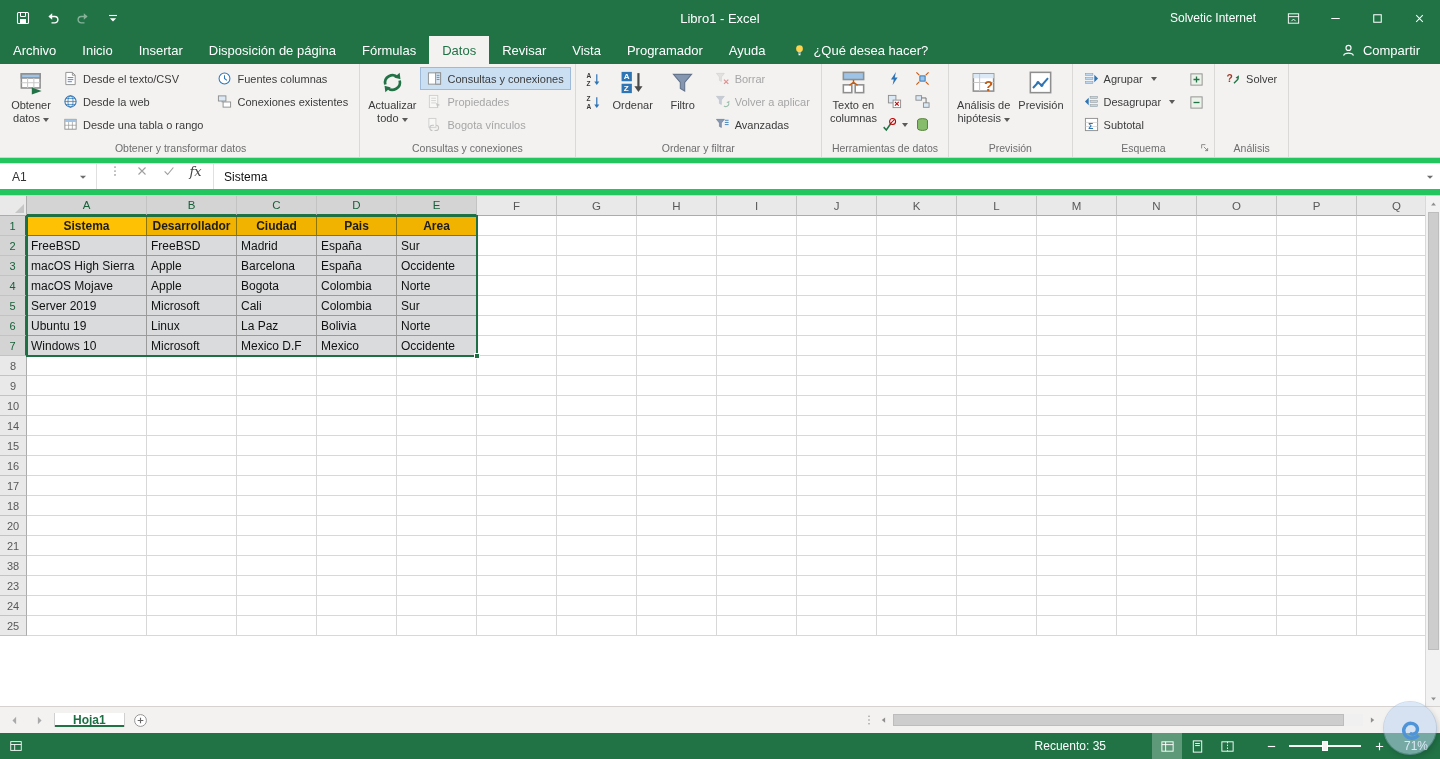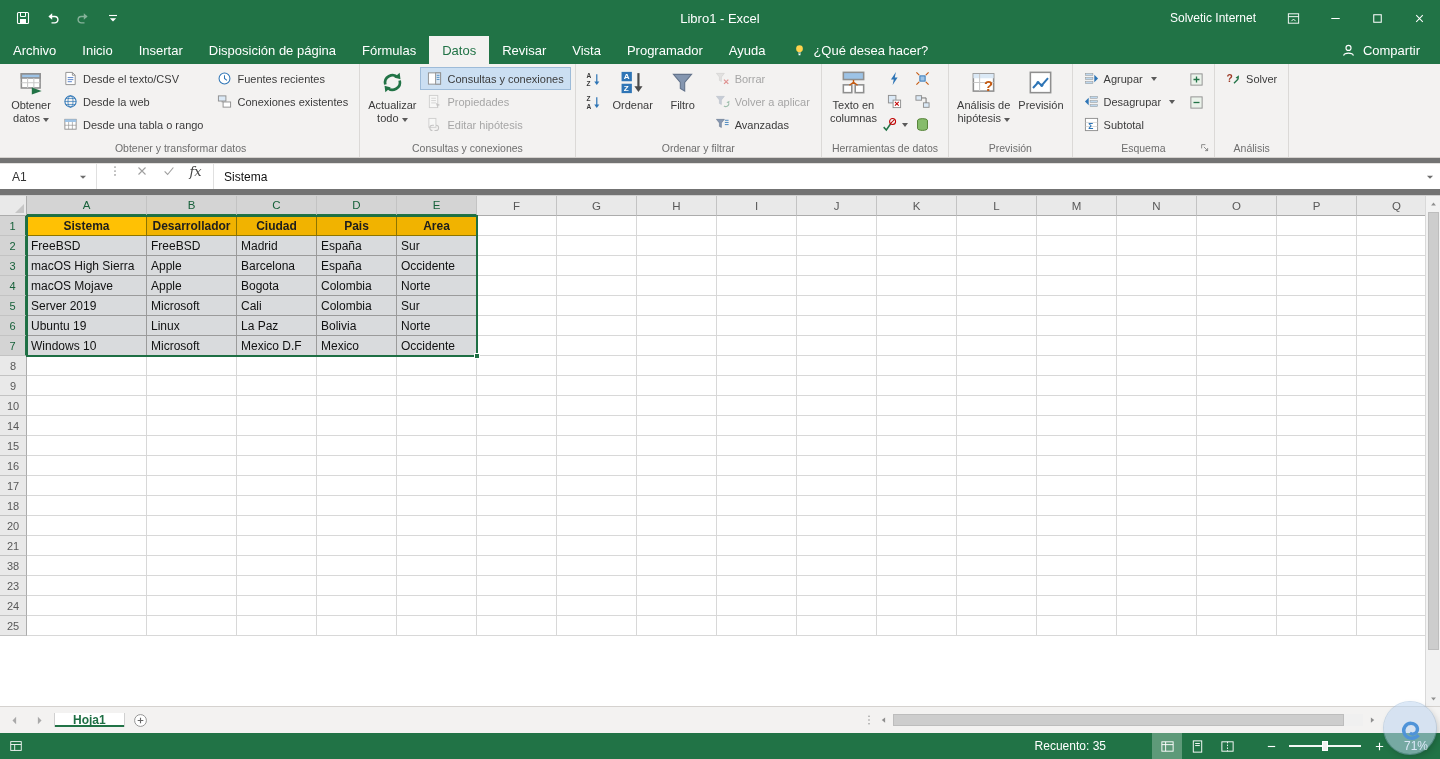--- a/index.html
+++ b/index.html
@@ -42,21 +42,21 @@
   .smallbtn.disabled svg{opacity:.4;}
   .stackcol{display:flex;flex-direction:column;gap:1px;padding-top:1px;}
   .iconbtn{width:28px;height:22px;display:flex;align-items:center;justify-content:center;gap:2px;}
   .iconbtn svg{width:15px;height:15px;}
   .icongrid{display:grid;grid-template-rows:repeat(3,23px);grid-auto-flow:column;align-items:center;}
   .dd{width:0;height:0;border-left:3px solid transparent;border-right:3px solid transparent;border-top:4px solid #5a5a5a;display:inline-block;margin-left:3px;}
   .launcher{position:absolute;right:2px;bottom:2px;width:14px;height:14px;display:flex;align-items:center;justify-content:center;}
   .launcher svg{width:12px;height:12px;}
 
   
-  .fwrap{height:38px;background:#737373;padding:5px 0 6px;border-bottom:1px solid #cfcfcf;}
+  .fwrap{height:38px;background:#22c55e;padding:5px 0 6px;border-bottom:1px solid #cfcfcf;}
   .formulabar{height:26px;background:#fff;display:flex;align-items:stretch;border-top:1px solid #e3e1df;}
   .namebox{width:96px;display:flex;align-items:center;padding:0 6px 0 12px;font-size:12px;color:#333;}
   .nb-caret{margin-left:auto;}
   .nb-caret svg,.fx-btn svg,.f-caret svg{width:14px;height:14px;}
   .vline{width:1px;background:#e0e0e0;}
   .fx-area{display:flex;align-items:center;padding:0 4px;}
   .fx-btn{width:27px;height:26px;display:flex;align-items:flex-start;justify-content:center;}
   .fx-label{font-family:"DejaVu Serif",serif;font-style:italic;font-size:13px;color:#444;}
   .f-input{flex:1;display:flex;align-items:center;padding-left:10px;font-size:12px;color:#111;border-left:1px solid #e0e0e0;}
   .f-caret{width:20px;display:flex;align-items:center;justify-content:center;}
@@ -245,21 +245,21 @@
             </svg>
             <span>Desde una tabla o rango</span>
           </div>
         </div>
         <div class="smallcol">
           <div class="smallbtn">
             <svg viewBox="0 0 16 16">
               <circle cx="8" cy="8" r="5.8" fill="#fff" stroke="#2e75b6" stroke-width="1.1"></circle>
               <path d="M8 4.6V8l2.6 2" fill="none" stroke="#2e75b6" stroke-width="1.1"></path>
             </svg>
-            <span>Fuentes recientes</span>
+            <span>Fuentes columnas</span>
           </div>
           <div class="smallbtn">
             <svg viewBox="0 0 16 16">
               <rect x="1.5" y="2" width="8" height="5.5" fill="#dbe9f6" stroke="#8f8f8f"></rect>
               <rect x="6.5" y="8.5" width="8" height="5.5" fill="#fff" stroke="#8f8f8f"></rect>
               <path d="M5.5 7.5v1.5" stroke="#8f8f8f"></path>
             </svg>
             <span>Conexiones existentes</span>
           </div>
         </div>
@@ -293,21 +293,21 @@
               <path d="M4.5 4.5h5M4.5 7h5M4.5 9.5h5" stroke="#9a9a9a" stroke-width=".9"></path>
               <path d="M9.5 9.5l4.5 2.3-2.2.6-.7 2.2z" fill="#7f7f7f"></path>
             </svg>
             <span>Propiedades</span>
           </div>
           <div class="smallbtn disabled">
             <svg viewBox="0 0 16 16">
               <rect x="2" y="1.5" width="7.5" height="9.5" fill="#fff" stroke="#9a9a9a"></rect>
               <path d="M5.8 14.5a2.8 2.8 0 0 1 0-5.6h1.6M9.6 8.9a2.8 2.8 0 0 1 0 5.6H8" fill="none" stroke="#7f7f7f" stroke-width="1.1"></path>
             </svg>
-            <span>Editar hipótesis</span>
+            <span>Bogota vínculos</span>
           </div>
         </div>
       </div>
       <div class="rgroup-label">Consultas y conexiones</div>
     </div>
     <div class="rgroup">
       <div class="rgroup-content">
         <div class="stackcol">
           <div class="iconbtn">
             <svg viewBox="0 0 16 16">

